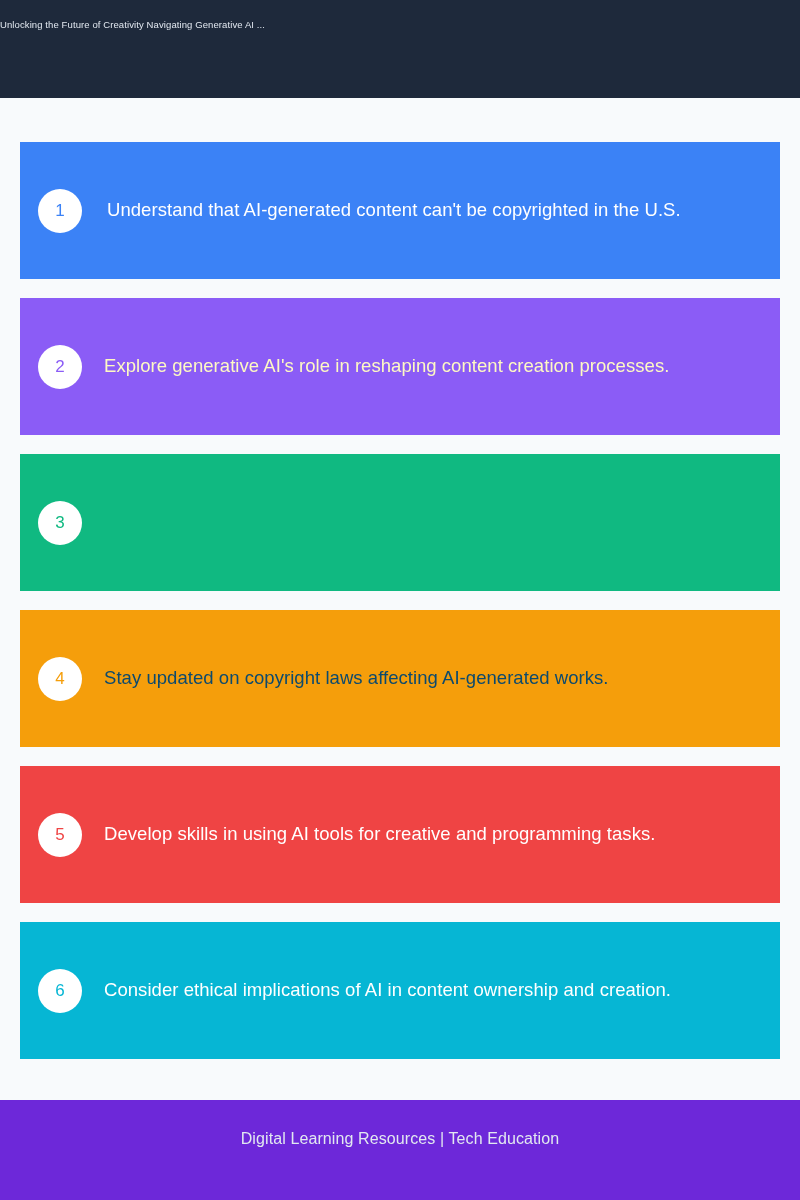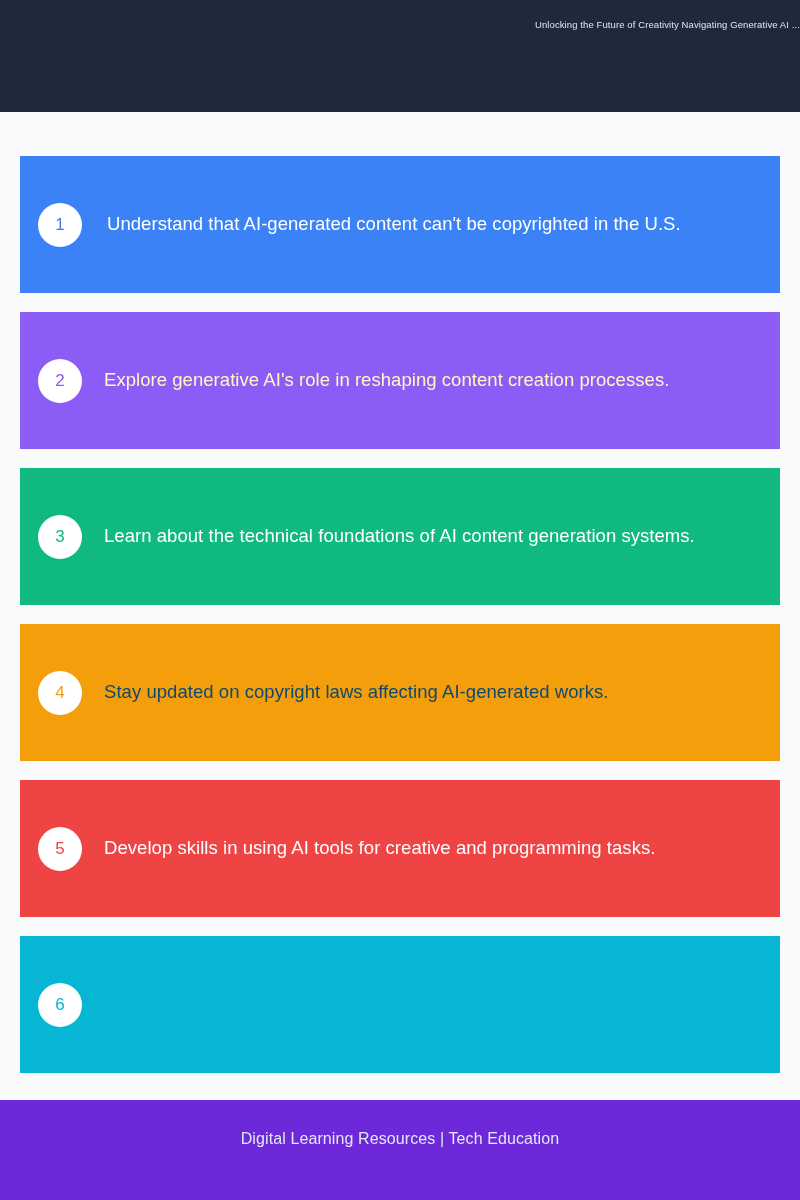--- a/index.html
+++ b/index.html
@@ -12,25 +12,25 @@
 
   body {
     background: #f8fafc;
     font-family: "Liberation Sans", sans-serif;
     overflow: hidden;
     position: relative;
   }
 
   
   .header {
-    height: 112px;
+    height: 98px;
     background: #1e293b;
     width: 800px;
     display: flex;
-    justify-content: flex-end;
+    justify-content: flex-start;
     align-items: flex-start;
     padding-top: 19px;
   }
 
   .header-title {
     color: #e2e8f0;
     font-size: 9.5px;
     font-weight: 400;
     letter-spacing: 0.1px;
     text-align: center;
@@ -110,30 +110,30 @@
 <div class="card" style="background: rgb(59, 130, 246);">
       <div class="card-badge" style="background: rgb(255, 255, 255); color: rgb(59, 130, 246);">1</div>
       <div class="card-text" style="color: rgb(255, 255, 255); margin-left: 25px;">Understand that AI-generated content can't be copyrighted in the U.S.</div>
     </div>
     <div class="card" style="background: rgb(139, 92, 246);">
       <div class="card-badge" style="background: rgb(255, 255, 255); color: rgb(139, 92, 246);">2</div>
       <div class="card-text" style="color: #fef9c3;">Explore generative AI's role in reshaping content creation processes.</div>
     </div>
     <div class="card" style="background: rgb(16, 185, 129);">
       <div class="card-badge" style="background: rgb(255, 255, 255); color: rgb(16, 185, 129);">3</div>
-      <div class="card-text" style="color: rgb(255, 255, 255);">Learn about the technical foundations of AI content generation systems.</div>
     </div>
     <div class="card" style="background: rgb(245, 158, 11);">
       <div class="card-badge" style="background: rgb(255, 255, 255); color: rgb(245, 158, 11);">4</div>
       <div class="card-text" style="color: #0c4a6e;">Stay updated on copyright laws affecting AI-generated works.</div>
     </div>
     <div class="card" style="background: rgb(239, 68, 68);">
       <div class="card-badge" style="background: rgb(255, 255, 255); color: rgb(239, 68, 68);">5</div>
       <div class="card-text" style="color: rgb(255, 255, 255);">Develop skills in using AI tools for creative and programming tasks.</div>
     </div>
     <div class="card" style="background: rgb(6, 182, 212);">
       <div class="card-badge" style="background: rgb(255, 255, 255); color: rgb(6, 182, 212);">6</div>
+      <div class="card-text" style="color: rgb(255, 255, 255);">Consider ethical implications of AI in content ownership and creation.</div>
     </div>
   </div>
 
 <div class="footer" style="background: #6d28d9;">
   <div class="footer-text" style="color: rgb(226, 232, 240);">Digital Learning Resources | Tech Education</div>
 </div>
 
 </body></html>

